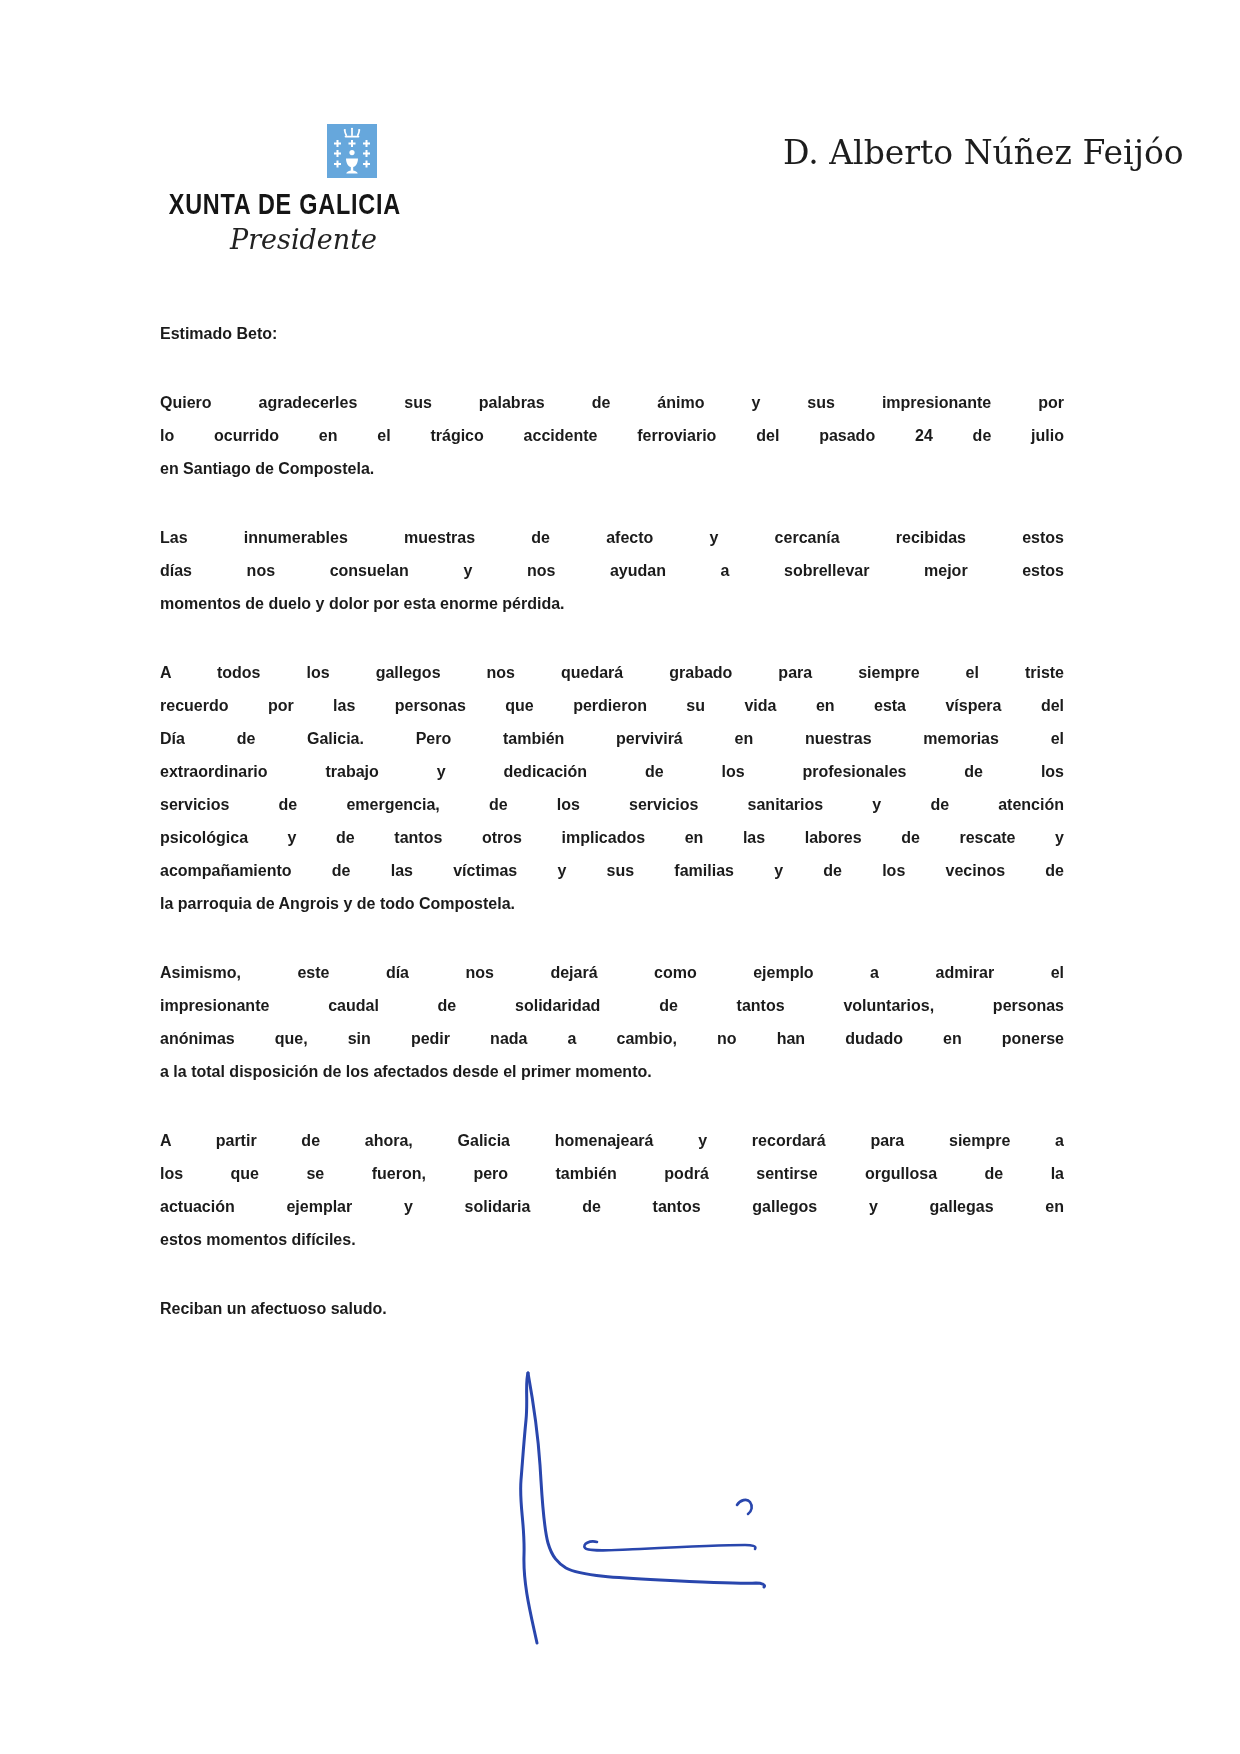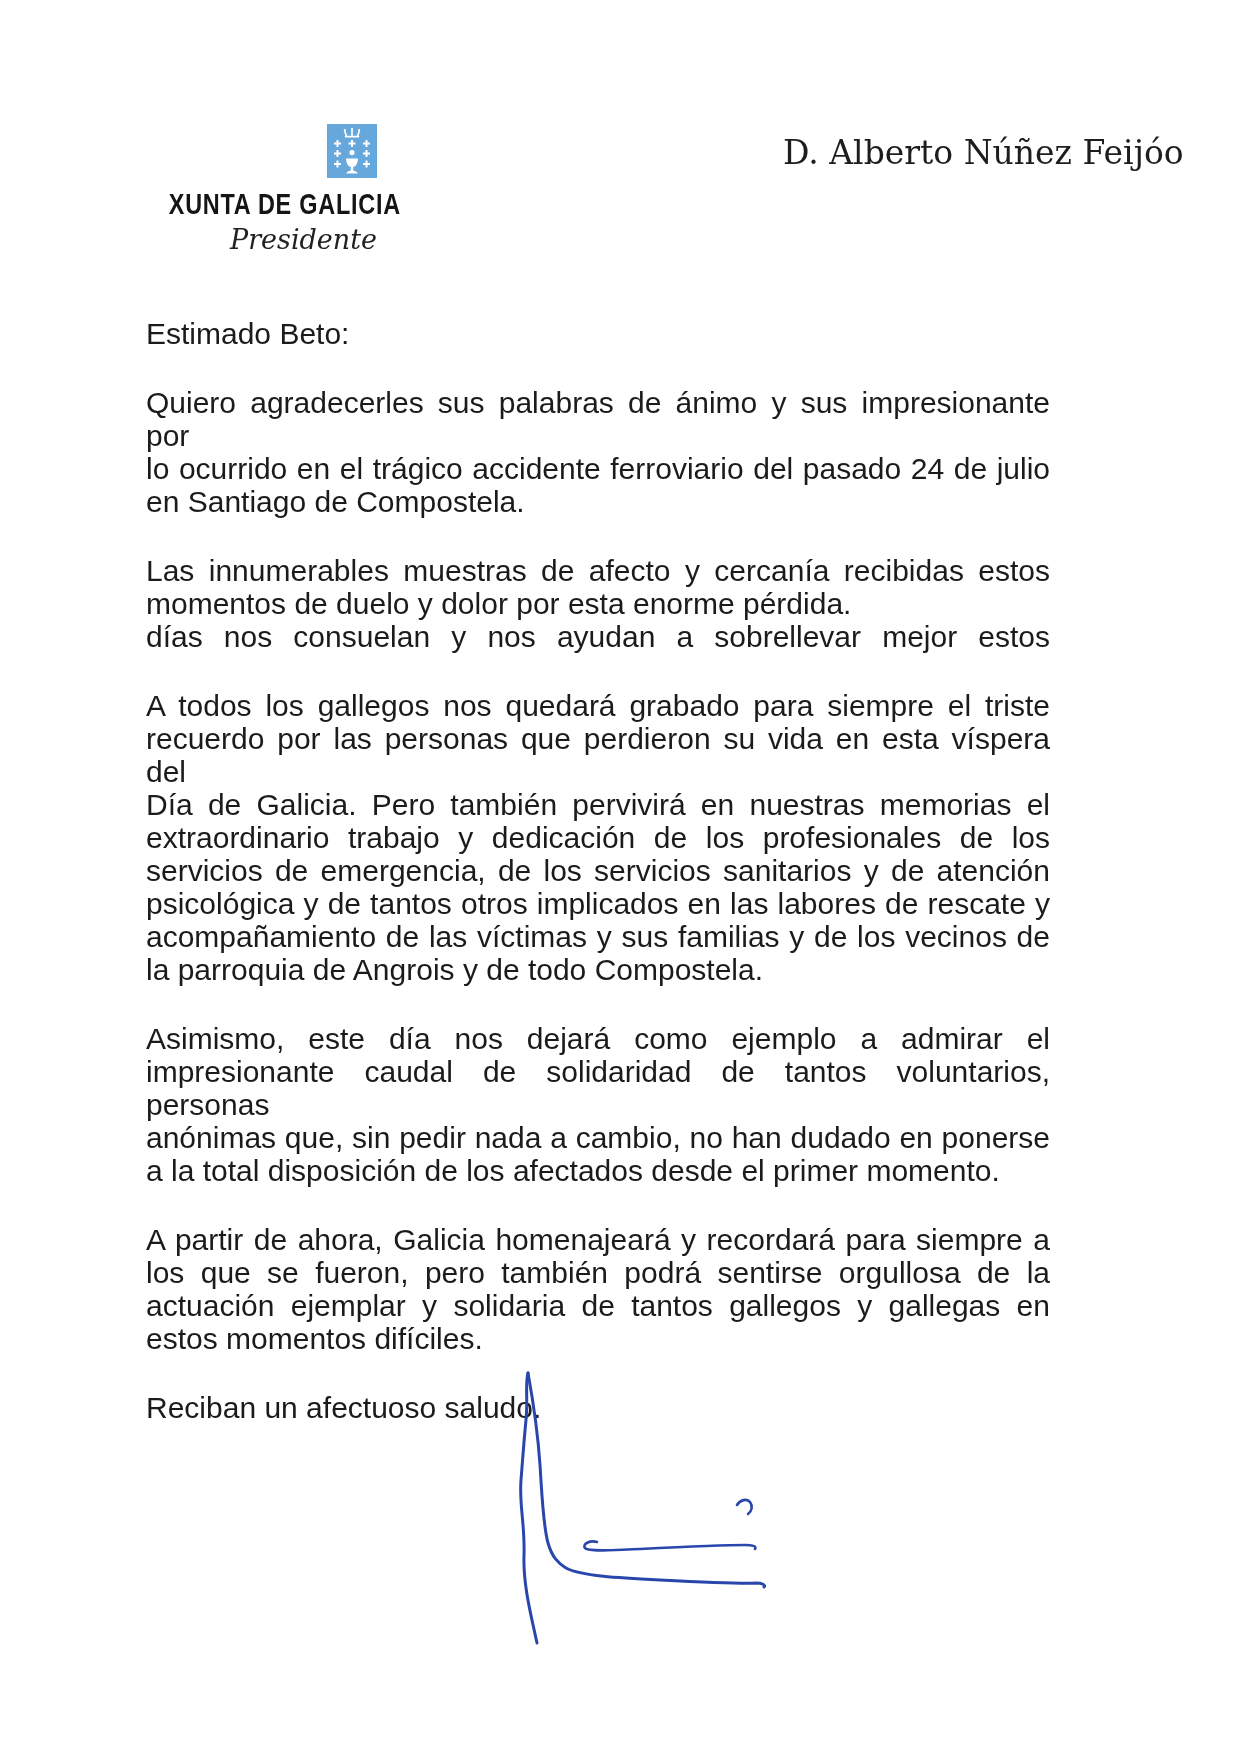--- a/index.html
+++ b/index.html
@@ -44,26 +44,27 @@
     top: 133px;
     font-family: "DejaVu Serif", serif;
     font-size: 33px;
     color: #1d1d1d;
     white-space: nowrap;
   }
 
   
   .letter-body {
     position: absolute;
-    left: 146px;
+    left: 160px;
     top: 317px;
     width: 904px;
-    font-size: 30px;
+    font-size: 16px;
     line-height: 33px;
     color: #1b1b1b;
+    font-weight: bold;
   }
   .greeting { margin-bottom: 36px; }
   .para { margin-bottom: 36px; }
   .line { text-align: justify; text-align-last: justify; }
   .line.last { text-align-last: left; }
   .closing { }
 
   
   .signature {
     position: absolute;
@@ -120,22 +121,22 @@
   <div class="letter-body">
     <div class="greeting">Estimado Beto:</div>
     <div>
         <div class="para">
           <div class="line">Quiero agradecerles sus palabras de ánimo y sus impresionante por</div>
           <div class="line">lo ocurrido en el trágico accidente ferroviario del pasado 24 de julio</div>
           <div class="line last">en Santiago de Compostela.</div>
         </div>
         <div class="para">
           <div class="line">Las innumerables muestras de afecto y cercanía recibidas estos</div>
+          <div class="line">días nos consuelan y nos ayudan a sobrellevar mejor estos</div>
           <div class="line last">momentos de duelo y dolor por esta enorme pérdida.</div>
-          <div class="line">días nos consuelan y nos ayudan a sobrellevar mejor estos</div>
         </div>
         <div class="para">
           <div class="line">A todos los gallegos nos quedará grabado para siempre el triste</div>
           <div class="line">recuerdo por las personas que perdieron su vida en esta víspera del</div>
           <div class="line">Día de Galicia. Pero también pervivirá en nuestras memorias el</div>
           <div class="line">extraordinario trabajo y dedicación de los profesionales de los</div>
           <div class="line">servicios de emergencia, de los servicios sanitarios y de atención</div>
           <div class="line">psicológica y de tantos otros implicados en las labores de rescate y</div>
           <div class="line">acompañamiento de las víctimas y sus familias y de los vecinos de</div>
           <div class="line last">la parroquia de Angrois y de todo Compostela.</div>

